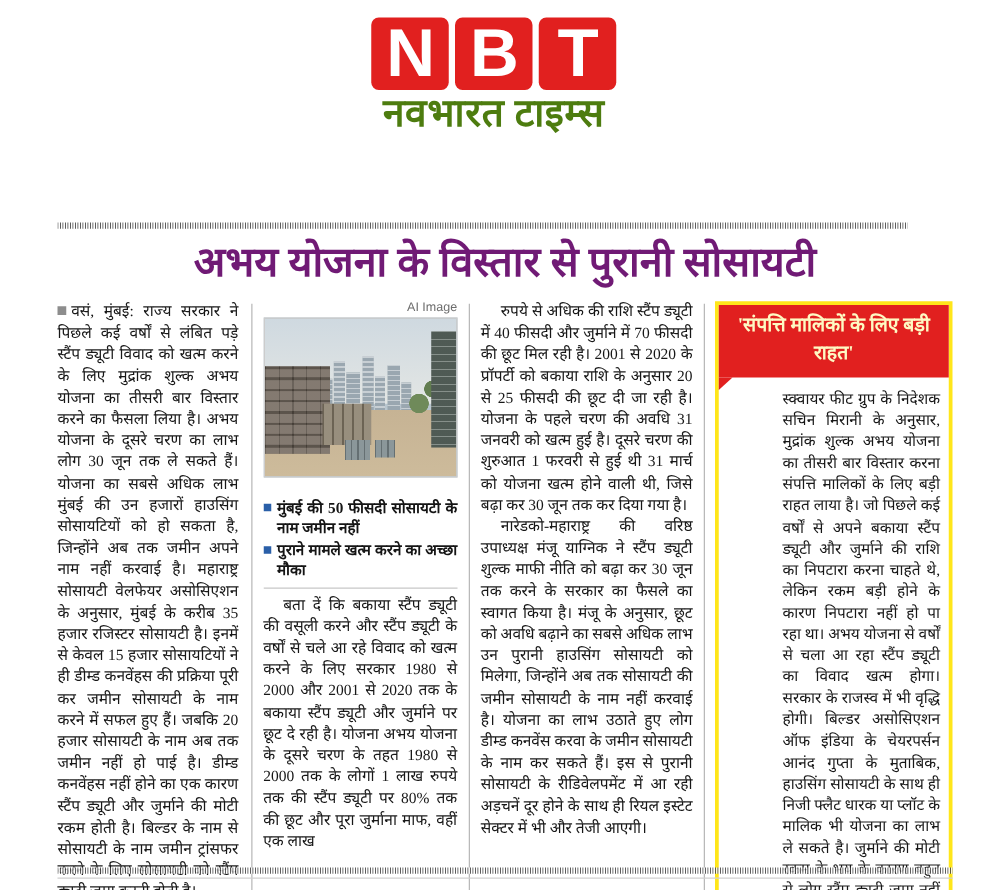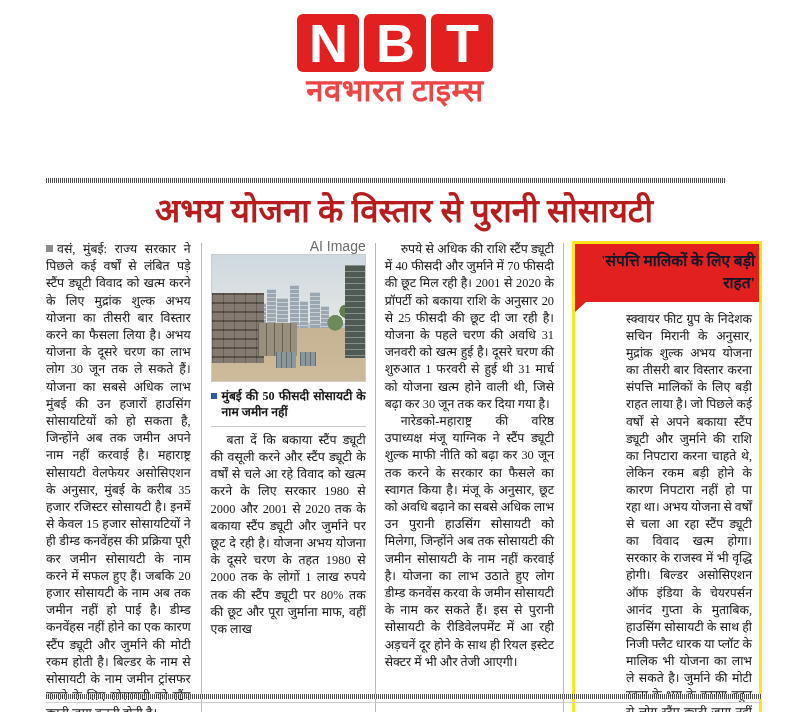--- a/index.html
+++ b/index.html
@@ -43,21 +43,21 @@
     line-height: 58px;
     text-align: center;
     letter-spacing: -1px;
   }
   .nbt-hindi {
     margin-top: 2px;
     font-family: "Liberation Serif", "DejaVu Serif", serif;
     font-weight: bold;
     font-size: 31px;
     line-height: 34px;
-    color: #ef4444;
+    color: #4d7c0f;
     letter-spacing: 0.5px;
     white-space: nowrap;
   }
 
   
   .clip {
     position: absolute;
     left: 46px;
     top: 178px;
     width: 716px;
@@ -74,21 +74,21 @@
   }
   .rule-hatch.short { width: 680px; }
 
   .headline {
     margin: 6px 0 6px 0;
     text-align: center;
     font-family: "Liberation Serif", "DejaVu Serif", serif;
     font-weight: bold;
     font-size: 33px;
     line-height: 44px;
-    color: #b91c1c;
+    color: #701a75;
     letter-spacing: 0px;
   }
   .headline .hl-line { display: block; }
 
   
   .cols {
     display: flex;
     margin-top: 8px;
     align-items: flex-start;
   }
@@ -124,21 +124,21 @@
     margin-right: 4px;
     vertical-align: 1px;
   }
   .byline-name { font-weight: normal; }
 
   
   .photo-wrap { margin-bottom: 4px; }
   .ai-credit {
     text-align: right;
     font-family: "Liberation Sans", sans-serif;
-    font-size: 14px;
+    font-size: 10px;
     color: #6d6d6d;
     line-height: 11px;
     padding-bottom: 2px;
   }
   .photo {
     position: relative;
     width: 100%;
     height: 128px;
     overflow: hidden;
     background: #b9c6cf;
@@ -187,21 +187,21 @@
                 radial-gradient(circle at 85% 70%, #7a9463 0 15%, rgba(0,0,0,0) 16%);
   }
   .rblock {
     position: absolute; right: 0; top: 8%; width: 13%; height: 74%;
     background: #5d6a63;
     background-image: repeating-linear-gradient(to bottom,
       rgba(255,255,255,.25) 0 1px, rgba(0,0,0,.15) 1px 6px);
   }
 
   .caption {
-    margin-top: 6px;
+    margin-top: 16px;
     font-size: 12.2px;
     line-height: 16.4px;
     font-weight: bold;
     color: #151515;
   }
   .caption ul { list-style: none; margin: 0; padding: 0; }
   .caption li { position: relative; padding-left: 11px; margin-bottom: 1px; }
   .bullet-sq {
     position: absolute; left: 0; top: 5px;
     width: 6px; height: 6px; background: #2a5fa8;
@@ -215,25 +215,25 @@
   
   .hlbox {
     border: 3px solid #ffe61a;
     background: #ffffff;
     box-sizing: border-box;
     width: 190px;
     position: relative;
   }
   .hlbox-head {
     background: #e1201f;
-    color: #0f172a;
+    color: #fef9c3;
     font-weight: bold;
     font-size: 15.5px;
     line-height: 22px;
-    text-align: right;
+    text-align: center;
     padding: 6px 4px 8px 4px;
     position: relative;
   }
   .hlbox-head::after {
     content: "";
     position: absolute;
     left: 0; bottom: -10px;
     border-left: 11px solid #e1201f;
     border-bottom: 10px solid transparent;
   }
@@ -306,20 +306,24 @@
           <div class="rblock"></div>
         </div>
       </div>
 
       <div class="caption">
         <ul>
           <li>
             <span class="bullet-sq"></span>
             <span>मुंबई की 50 फीसदी सोसायटी के नाम जमीन नहीं</span>
           </li>
+          <li>
+            <span class="bullet-sq"></span>
+            <span>पुराने मामले खत्म करने का अच्छा मौका</span>
+          </li>
         </ul>
       </div>
       <div class="cap-rule"></div>
 
       <p>बता दें कि बकाया स्टैंप ड्यूटी की वसूली करने और स्टैंप ड्यूटी के वर्षों से चले आ रहे विवाद को खत्म करने के लिए सरकार 1980 से 2000 और 2001 से 2020 तक के बकाया स्टैंप ड्यूटी और जुर्माने पर छूट दे रही है। योजना अभय योजना के दूसरे चरण के तहत 1980 से 2000 तक के लोगों 1 लाख रुपये तक की स्टैंप ड्यूटी पर 80% तक की छूट और पूरा जुर्माना माफ, वहीं एक लाख</p>
     </div>
 
     <div class="vdiv"></div>
 
     <div class="col col3">

